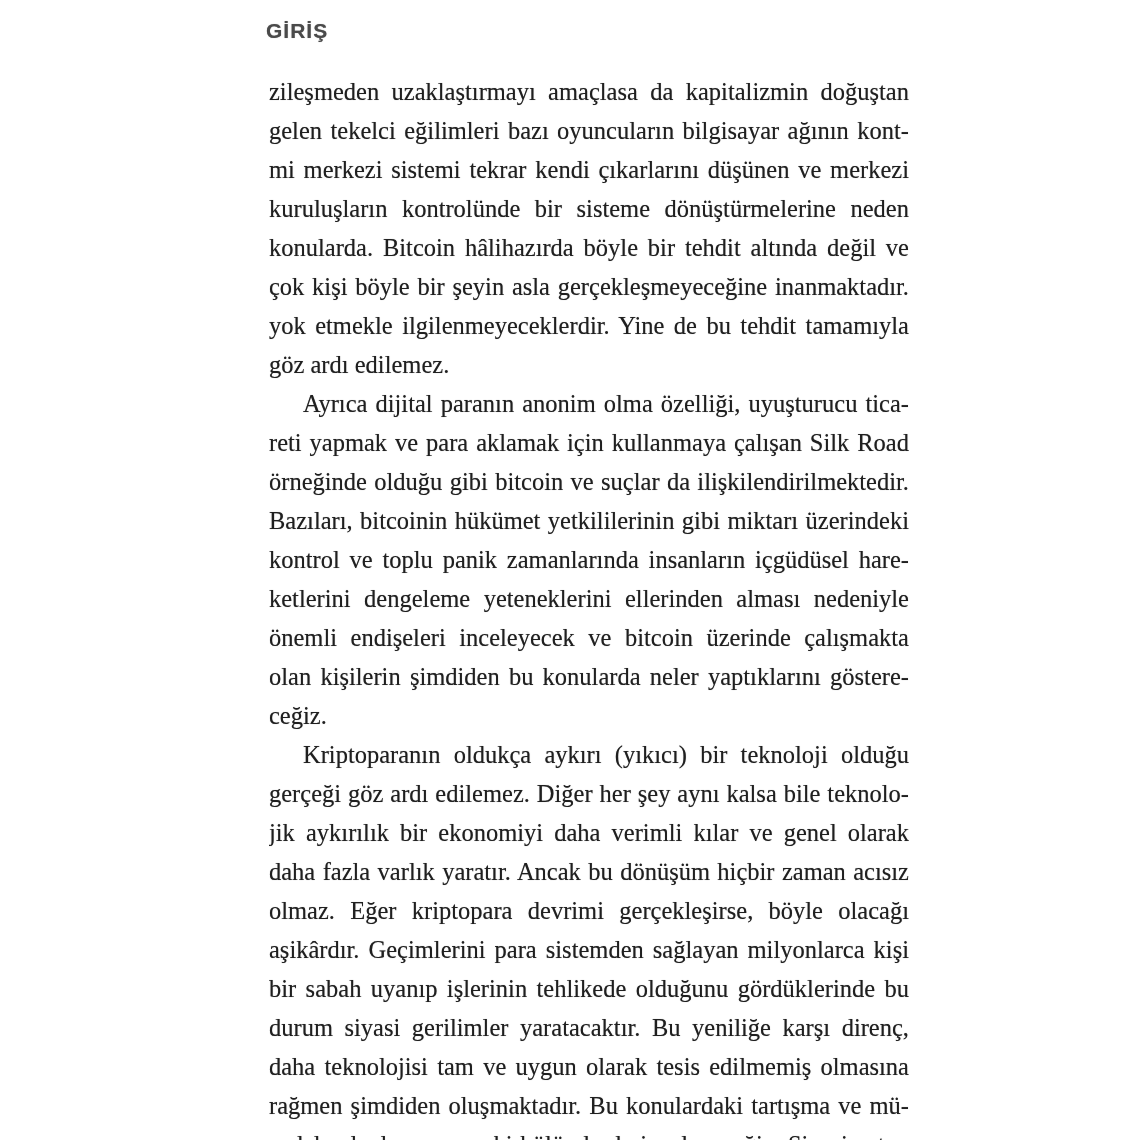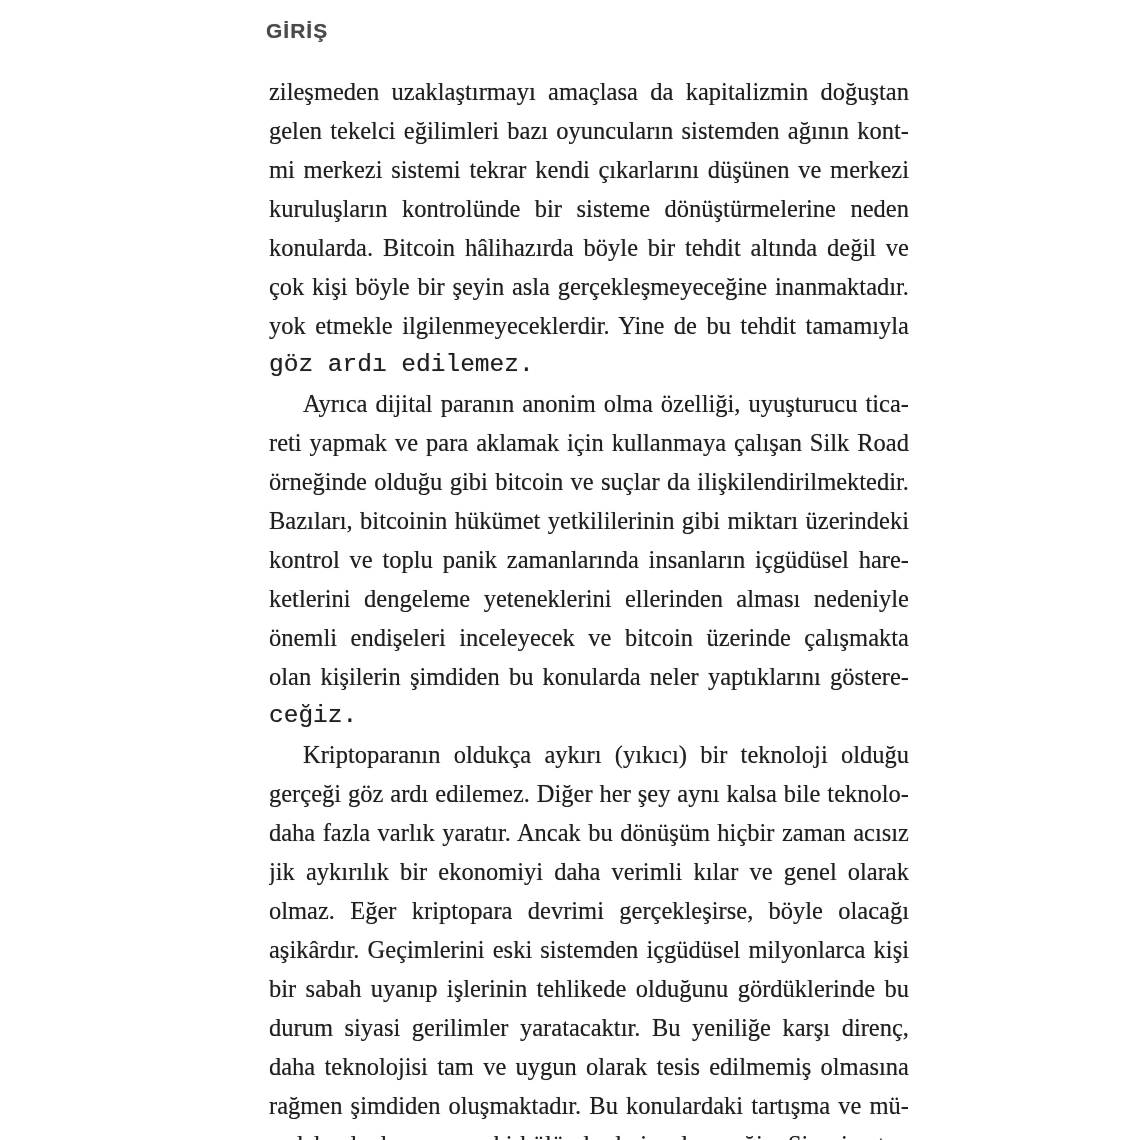--- a/index.html
+++ b/index.html
@@ -37,54 +37,53 @@
     text-align: justify;
     text-align-last: justify;
     text-justify: inter-word;
     white-space: normal;
     height: 35px;
     overflow: hidden;
   }
   .line.end {
     text-align: center;
     text-align-last: left;
-    font-family: Liberation Mono, monospace;
   }
   .line.indent {
     text-indent: 34px;
   }
 </style>
 </head>
 <body>
 
 <div class="page">
   <div class="heading">GİRİŞ</div>
   <div class="body-text" id="body-text">
       <div class="line">zileşmeden uzaklaştırmayı amaçlasa da kapitalizmin doğuştan</div>
-      <div class="line">gelen tekelci eğilimleri bazı oyuncuların sistemden ağının kont-</div>
+      <div class="line">gelen tekelci eğilimleri bazı oyuncuların bilgisayar ağının kont-</div>
       <div class="line">mi merkezi sistemi tekrar kendi çıkarlarını düşünen ve merkezi</div>
       <div class="line">kuruluşların kontrolünde bir sisteme dönüştürmelerine neden</div>
       <div class="line">konularda. Bitcoin hâlihazırda böyle bir tehdit altında değil ve bir-</div>
       <div class="line">çok kişi böyle bir şeyin asla gerçekleşmeyeceğine inanmaktadır.</div>
       <div class="line">yok etmekle ilgilenmeyeceklerdir. Yine de bu tehdit tamamıyla</div>
       <div class="line end">göz ardı edilemez.</div>
       <div class="line indent">Ayrıca dijital paranın anonim olma özelliği, uyuşturucu tica-</div>
       <div class="line">reti yapmak ve para aklamak için kullanmaya çalışan Silk Road</div>
       <div class="line">örneğinde olduğu gibi bitcoin ve suçlar da ilişkilendirilmektedir.</div>
       <div class="line">Bazıları, bitcoinin hükümet yetkililerinin gibi miktarı üzerindeki</div>
       <div class="line">kontrol ve toplu panik zamanlarında insanların içgüdüsel hare-</div>
       <div class="line">ketlerini dengeleme yeteneklerini ellerinden alması nedeniyle</div>
       <div class="line">önemli endişeleri inceleyecek ve bitcoin üzerinde çalışmakta</div>
       <div class="line">olan kişilerin şimdiden bu konularda neler yaptıklarını göstere-</div>
       <div class="line end">ceğiz.</div>
       <div class="line indent">Kriptoparanın oldukça aykırı (yıkıcı) bir teknoloji olduğu</div>
       <div class="line">gerçeği göz ardı edilemez. Diğer her şey aynı kalsa bile teknolo-</div>
+      <div class="line">jik aykırılık bir ekonomiyi daha verimli kılar ve genel olarak</div>
       <div class="line">daha fazla varlık yaratır. Ancak bu dönüşüm hiçbir zaman acısız</div>
-      <div class="line">jik aykırılık bir ekonomiyi daha verimli kılar ve genel olarak</div>
       <div class="line">olmaz. Eğer kriptopara devrimi gerçekleşirse, böyle olacağı</div>
-      <div class="line">aşikârdır. Geçimlerini eski sistemden içgüdüsel milyonlarca kişi</div>
+      <div class="line">aşikârdır. Geçimlerini para sistemden sağlayan milyonlarca kişi</div>
       <div class="line">bir sabah uyanıp işlerinin tehlikede olduğunu gördüklerinde bu</div>
       <div class="line">durum siyasi gerilimler yaratacaktır. Bu yeniliğe karşı direnç,</div>
       <div class="line">daha teknolojisi tam ve uygun olarak tesis edilmemiş olmasına</div>
       <div class="line">rağmen şimdiden oluşmaktadır. Bu konulardaki tartışma ve mü-</div>
       <div class="line">cadele alanlarını sonraki bölümlerde inceleyeceğiz. Siyasi çatış-</div>
     </div>
 </div>
 
 </body></html>

